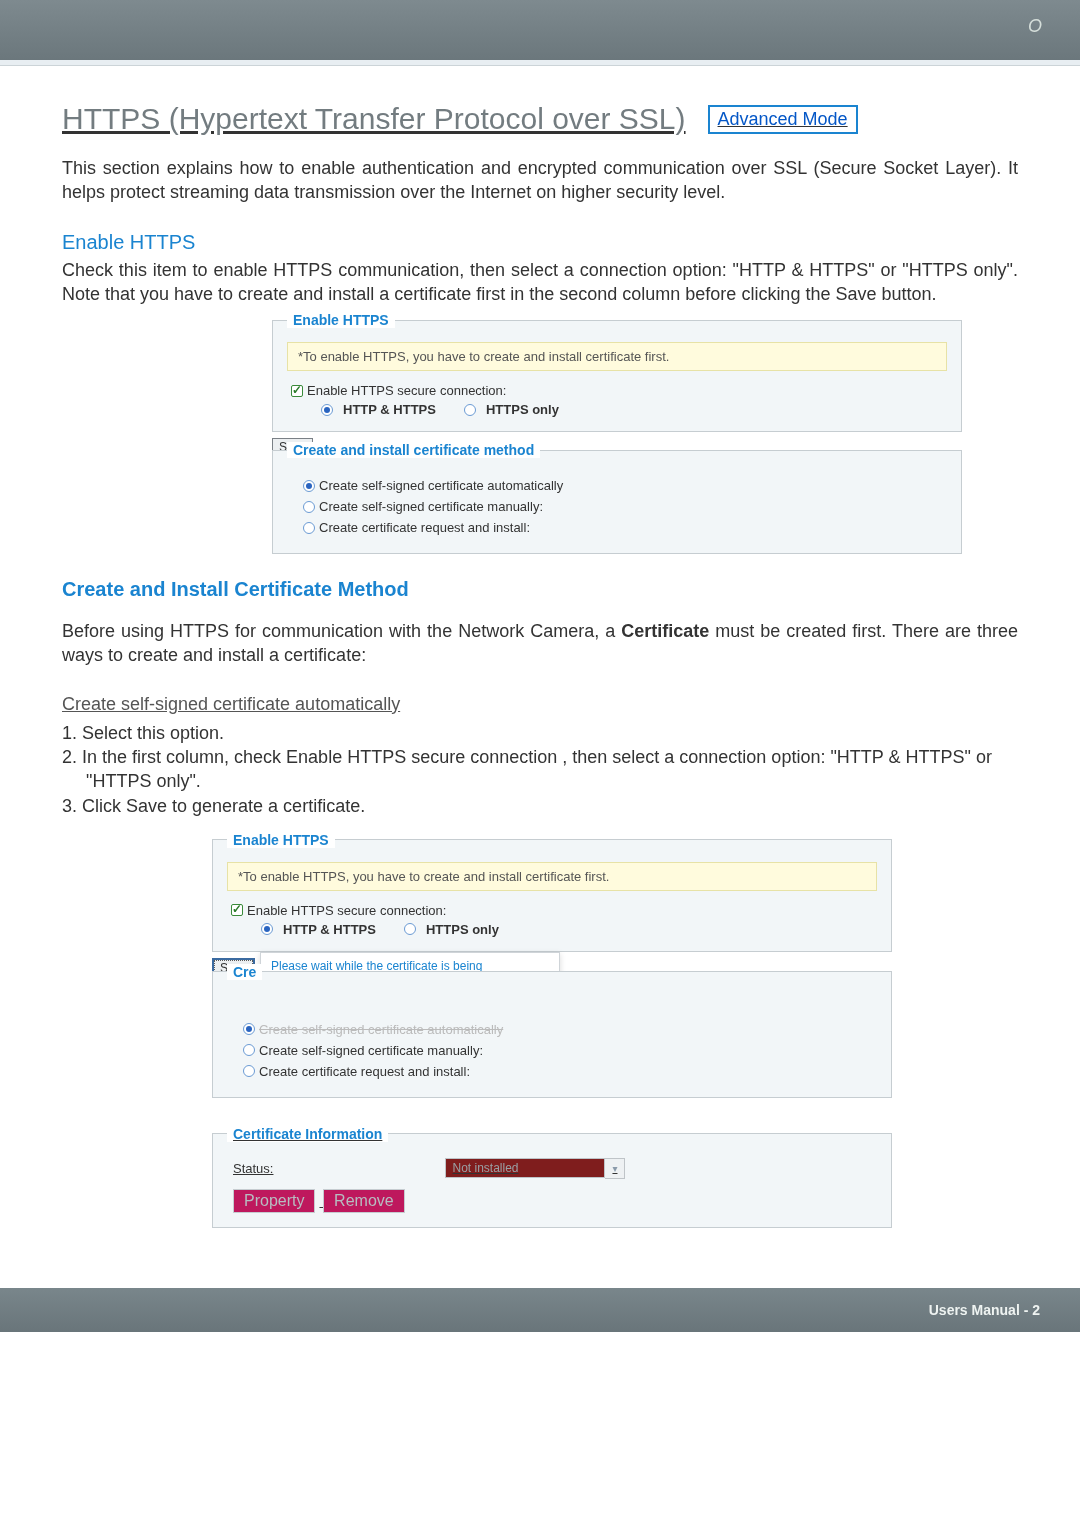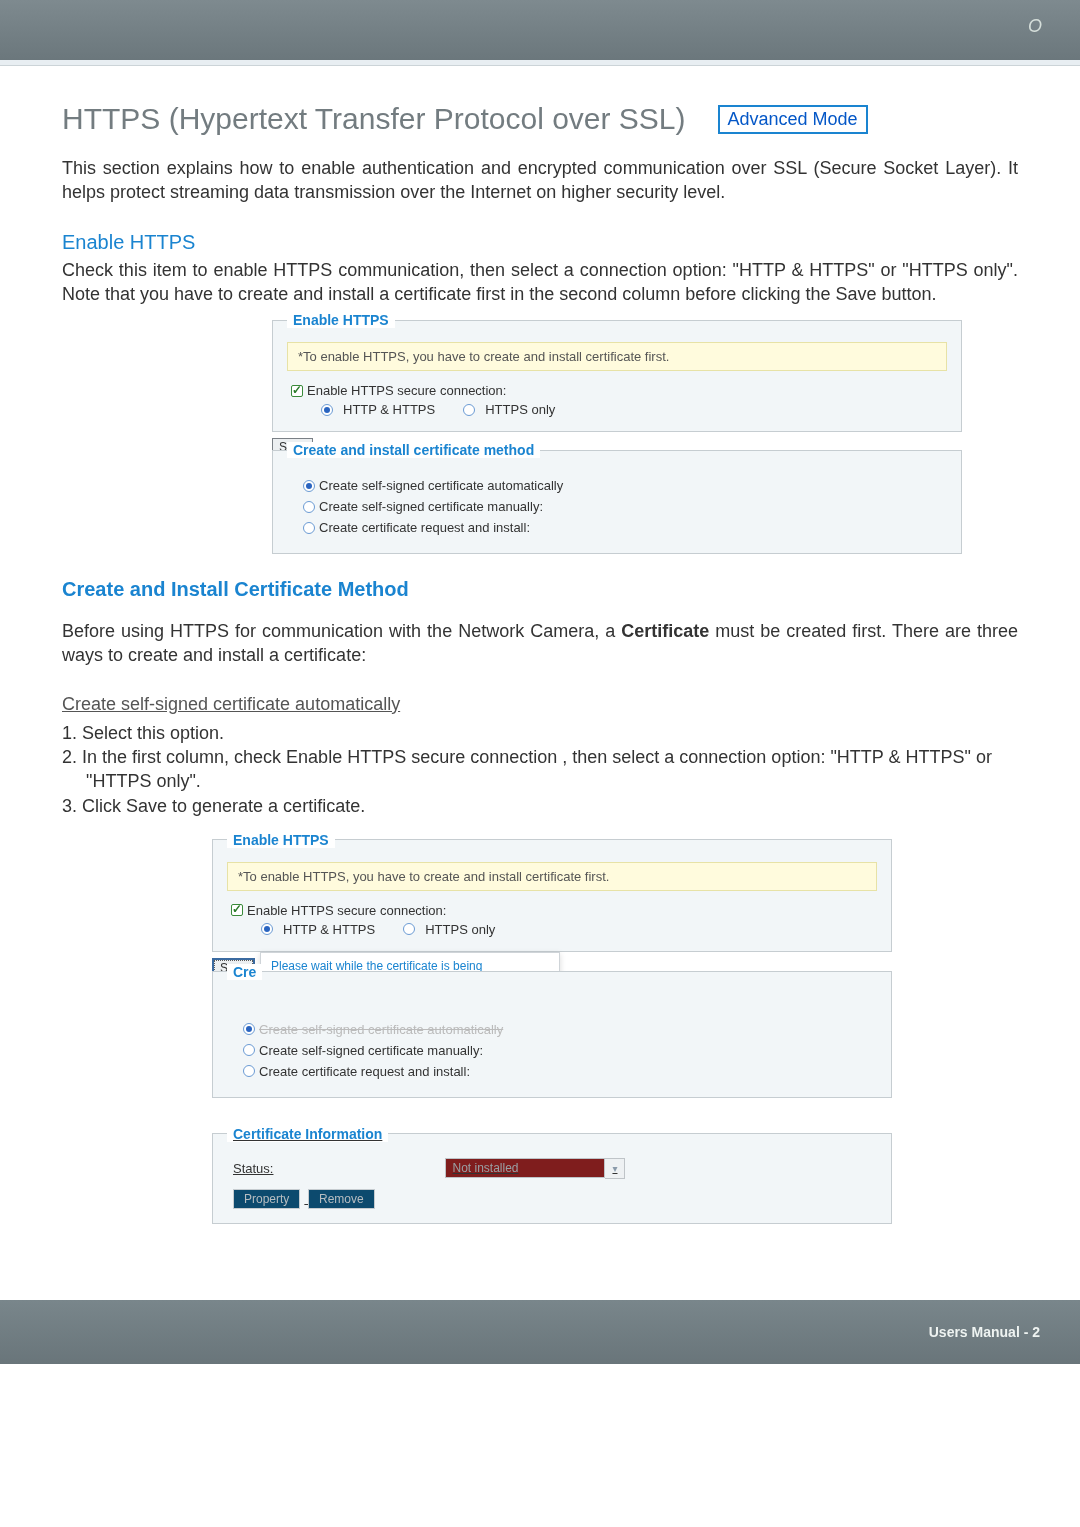--- a/index.html
+++ b/index.html
@@ -26,22 +26,23 @@
     height: 6px;
     background: #e8eef2;
     border-bottom: 1px solid #ccd4d8;
   }
   .page {
     padding: 36px 62px 0 62px;
   }
   .title-row {
     display: flex;
     align-items: center;
-    gap: 32px;
+    gap: 22px;
     margin-bottom: 20px;
+    text-decoration: underline;
   }
   .page-title {
     font-size: 30px;
     font-weight: 400;
     color: #737c80;
   }
   .adv-mode {
     display: inline-block;
     border: 2px solid #1a84d0;
     padding: 2px 8px;
@@ -96,21 +97,21 @@
     font-size: 13px;
     color: #555;
   }
   .chk-row, .rad-row {
     display: flex;
     align-items: center;
     gap: 4px;
     margin: 4px 0 4px 4px;
     color: #333;
   }
-  .sub-rad-row { margin-left: 34px; display:flex; gap:10px; align-items:center; }
+  .sub-rad-row { margin-left: 34px; display:flex; gap:10px; align-items:center;font-weight:bold; }
   .chk, .rad {
     width: 12px; height: 12px; border: 1px solid #6b9bd4; background: #fff; display:inline-block; position:relative;
   }
   .chk { border-radius: 2px; border-color:#3a8a3a;}
   .chk.checked::after {
     content: "✓"; position:absolute; left:0; top:-3px; font-size:12px; color:#2a7a2a; font-weight:bold;
   }
   .rad { border-radius: 50%; }
   .rad.sel::after {
     content:""; position:absolute; left:2px; top:2px; width:6px; height:6px; background:#2a64c0; border-radius:50%;
@@ -179,25 +180,25 @@
     display:flex;
     align-items:center;
   }
   .cert-select .fld {
     border:1px solid #bfc4c8; background:#7f1d1d; color:#9aa0a4; padding:2px 6px; width:160px; font-size:12px;
   }
   .cert-select .dd {
     width:20px; height:21px; border:1px solid #bfc4c8; border-left:none; background:#eef1f3; display:flex; align-items:center; justify-content:center; color:#8a9aaa; font-size:10px;
   }
   .btn-ghost {
-    display:inline-block; border:1px solid #c6ccd0; background:#0c4a6e; color:#b7bdc1; padding:2px 10px; font-size:12px; margin-right:4px;
+    display:inline-block; border:1px solid #c6ccd0; background:#be185d; color:#b7bdc1; padding:2px 10px; font-size:16px; margin-right:4px;
   }
   .footer {
-    margin-top: 76px;
-    height: 64px;
+    margin-top: 60px;
+    height: 44px;
     background: linear-gradient(#79868b, #69757a);
     color: #eef3f1;
     font-size: 14px;
     display:flex;
     align-items:center;
     justify-content:flex-end;
     padding-right: 40px;
   }
   .footer b { font-weight:700; }
 </style>

